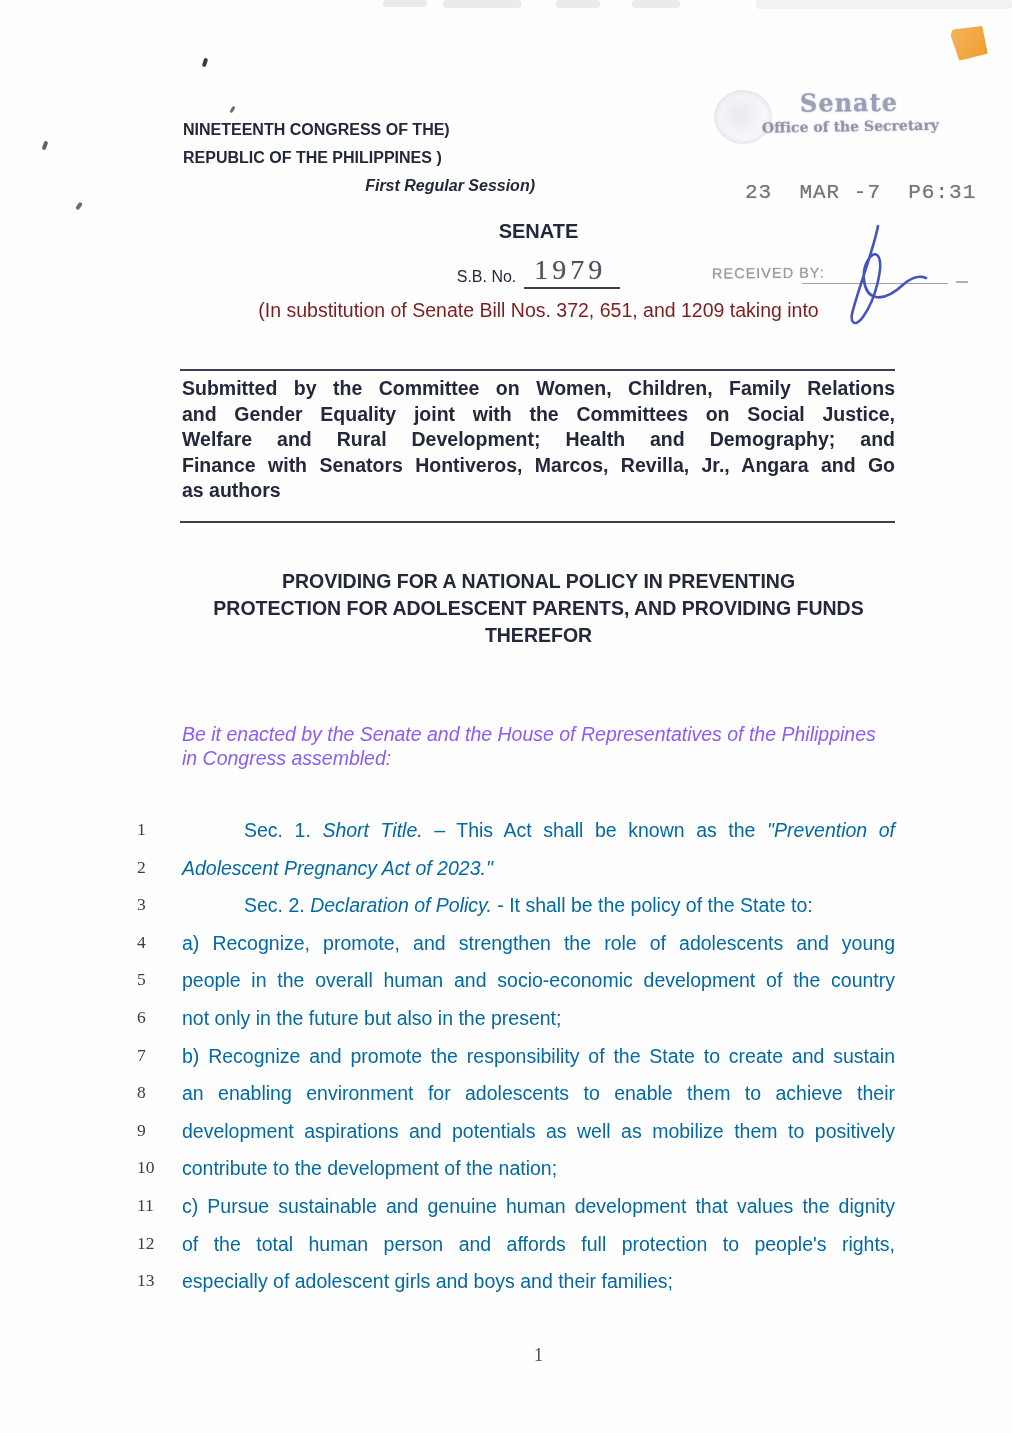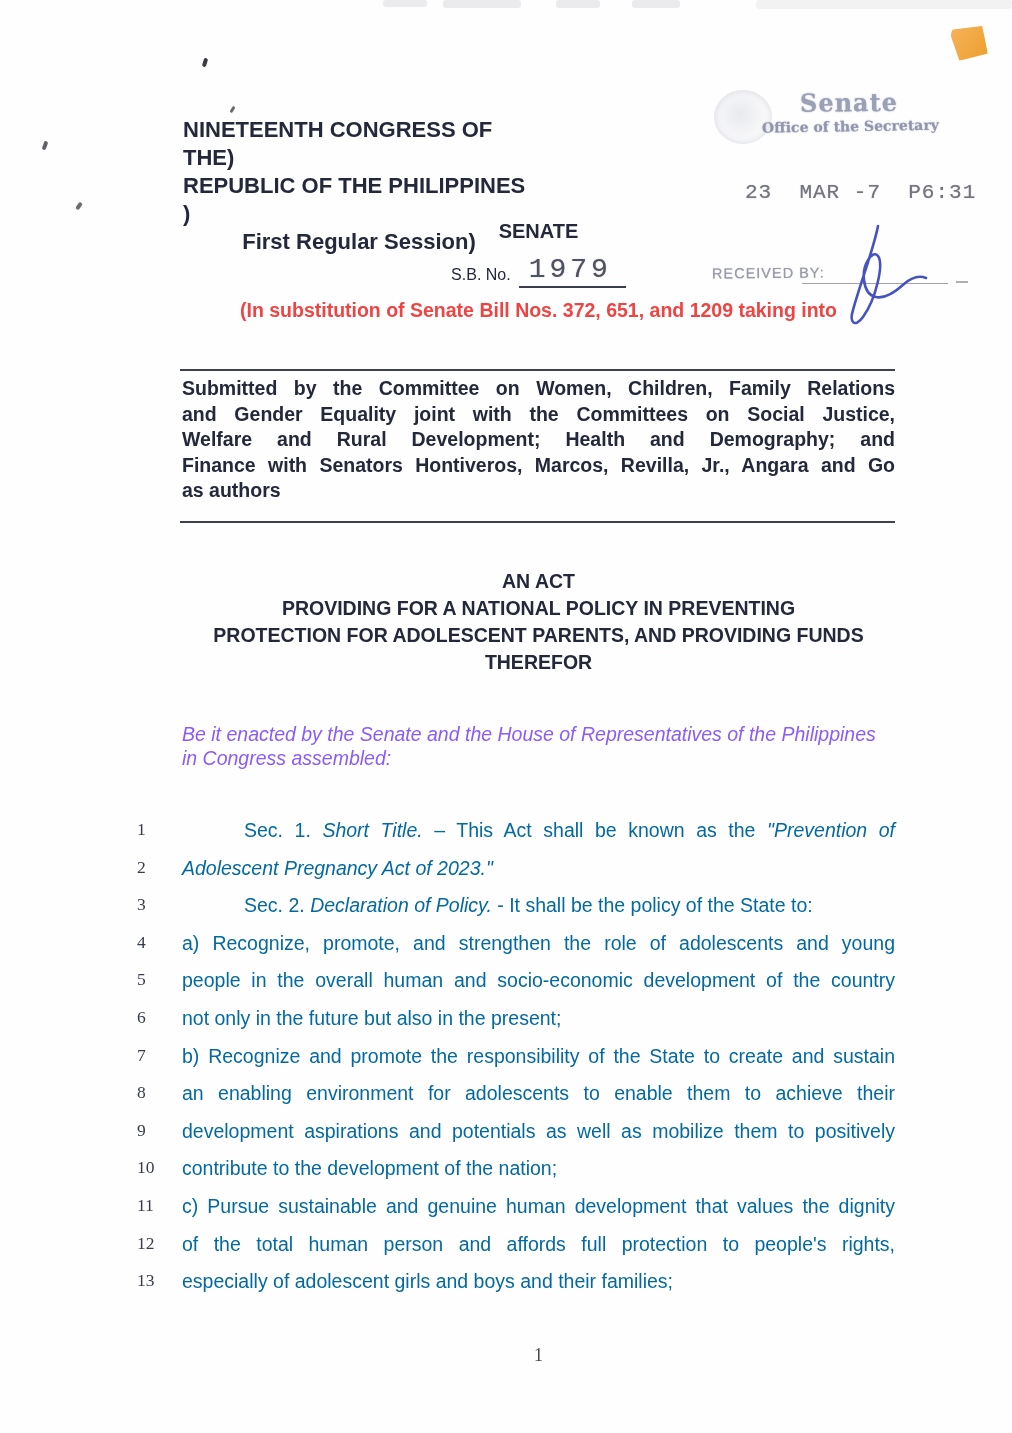--- a/index.html
+++ b/index.html
@@ -27,23 +27,23 @@
   .orange-tab{
     position:absolute;left:952px;top:27px;width:34px;height:32px;
     background:linear-gradient(135deg,#f6b35a,#ec9f2e);
     transform:rotate(-9deg);
     clip-path:polygon(8% 0,96% 4%,100% 92%,14% 100%,0 18%);
     border-radius:2px;
   }
   
   .congress{
     position:absolute;left:183px;top:116px;width:352px;
-    font-weight:bold;font-size:22px;line-height:28px;color:#23283a;
-  }
-  .congress .l3{display:flex;justify-content:center;}
+    font-weight:bold;font-size:16px;line-height:28px;color:#23283a;
+  }
+  .congress .l3{display:flex;justify-content:flex-end;font-style:italic;}
   
   .stamp-block{position:absolute;left:700px;top:84px;width:260px;color:#979bb1;}
   .seal{
     position:absolute;left:14px;top:6px;width:58px;height:54px;border-radius:50%;
     background:radial-gradient(circle at 45% 45%,rgba(158,162,184,.22),rgba(158,162,184,.04) 70%);
     box-shadow:inset 0 0 6px rgba(145,150,175,.35);
   }
   .stamp-name{
     position:absolute;left:100px;top:4px;
     font-family:"DejaVu Serif",serif;font-weight:bold;font-size:24px;
@@ -69,25 +69,25 @@
   }
   .recv-line{position:absolute;left:802px;top:283px;width:146px;border-bottom:1.6px solid #8a8c97;opacity:.8;}
   .recv-dash{position:absolute;left:956px;top:281px;width:12px;border-bottom:2px solid #9a9ca6;opacity:.8;}
   .signature{position:absolute;left:820px;top:222px;}
   
   .content{position:absolute;left:182px;width:713px;}
   .senate-title{top:220px;text-align:center;font-weight:bold;font-size:20px;color:#23283a;}
   .sbno{top:256px;text-align:center;color:#23283a;}
   .sbno .lbl{font-weight:normal;font-size:16px;vertical-align:middle;}
   .sbno .num{
-    display:inline-block;font-family:Liberation Mono, monospace;font-size:28px;letter-spacing:4px;
+    display:inline-block;font-family:Liberation Serif, serif;font-size:28px;letter-spacing:4px;
     color:#50535f;border-bottom:2.5px solid #3b3e4c;padding:0 14px 1px 10px;margin-left:8px;
     transform:translateY(-2px);text-shadow:0 0 1px rgba(80,83,95,.6);
   }
-  .substitution{top:297px;text-align:center;font-weight:bold;font-size:19.5px;line-height:26px;color:#ef4444;}
+  .substitution{top:297px;text-align:center;font-weight:normal;font-size:19.5px;line-height:26px;color:#7f1d1d;}
   .rule{position:absolute;left:180px;width:715px;border-bottom:2.5px solid #3c4050;}
   .rule1{top:369px;}
   .rule2{top:521px;}
   .committee{top:376px;font-weight:bold;font-size:19.5px;line-height:25.6px;color:#23283a;}
   .committee .cl{text-align:justify;text-align-last:justify;}
   .committee .cl.last{text-align-last:left;}
   .act-title{top:568px;text-align:center;font-weight:bold;font-size:19.5px;line-height:27px;color:#23283a;}
   .enacting{top:722px;font-style:italic;font-size:19.5px;line-height:24px;color:#8b5cf6;}
   
   .body-lines{position:absolute;left:137px;top:818px;width:758px;}
@@ -161,21 +161,20 @@
     <div class="cl">Submitted by the Committee on Women, Children, Family Relations</div>
     <div class="cl">and Gender Equality joint with the Committees on Social Justice,</div>
     <div class="cl">Welfare and Rural Development; Health and Demography; and</div>
     <div class="cl">Finance with Senators Hontiveros, Marcos, Revilla, Jr., Angara and Go</div>
     <div class="cl last">as authors</div>
   </div>
 
   <div class="rule rule2"></div>
 
   <div class="content act-title">
-    <div>AN ACT</div>
     <div>PROVIDING FOR A NATIONAL POLICY IN PREVENTING</div>
     <div>PROTECTION FOR ADOLESCENT PARENTS, AND PROVIDING FUNDS</div>
     <div>THEREFOR</div>
   </div>
 
   <div class="content enacting">
     <div>Be it enacted by the Senate and the House of Representatives of the Philippines</div>
     <div>in Congress assembled:</div>
   </div>
 

